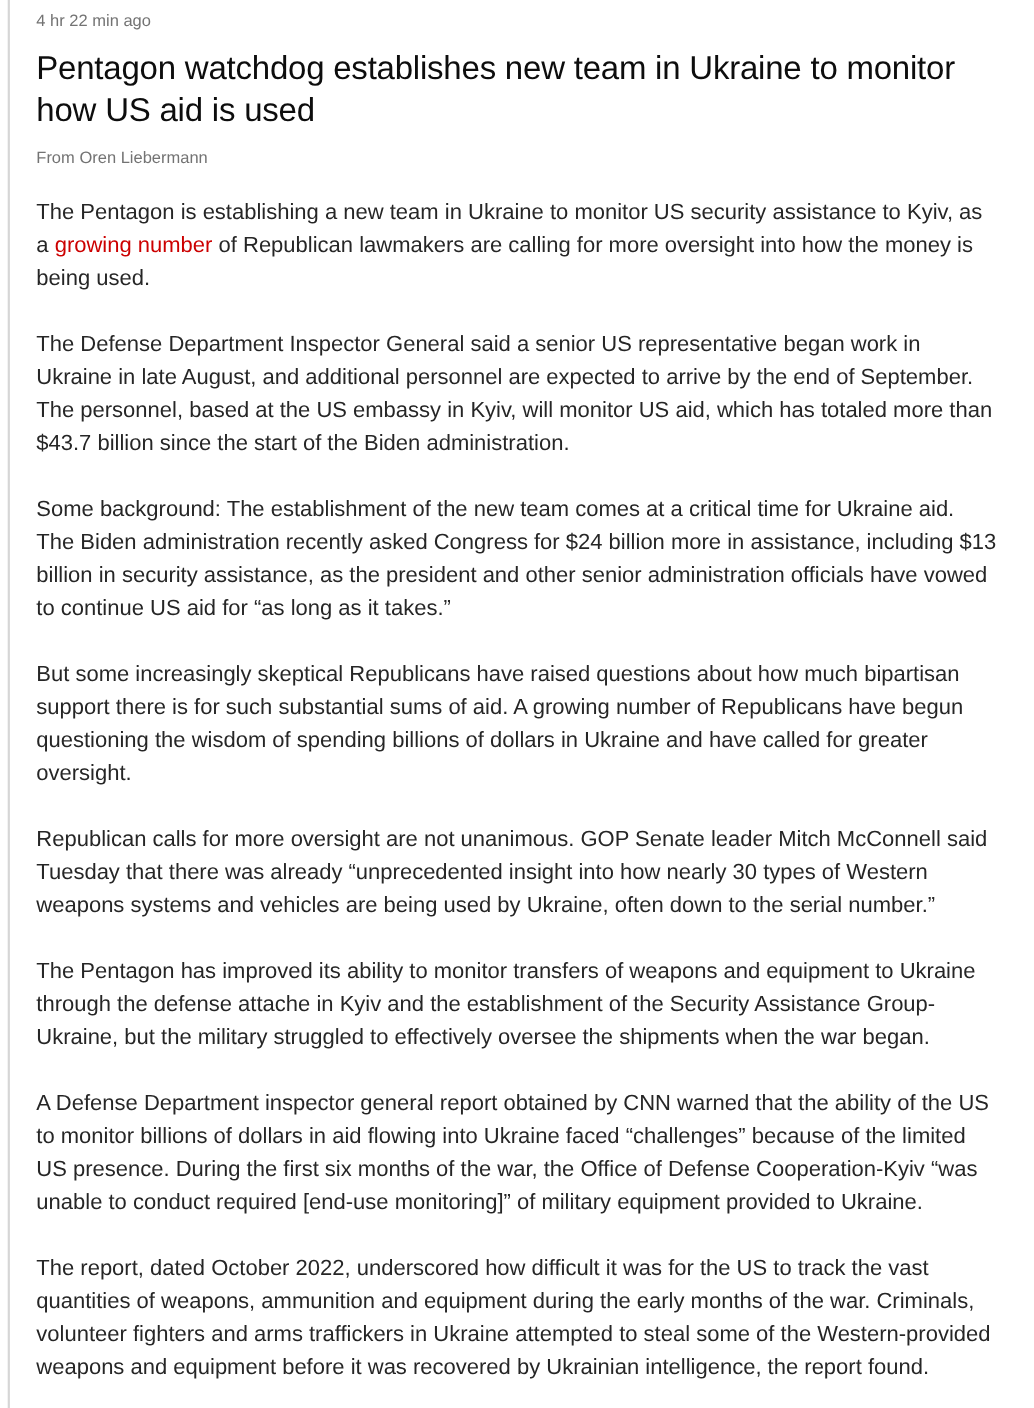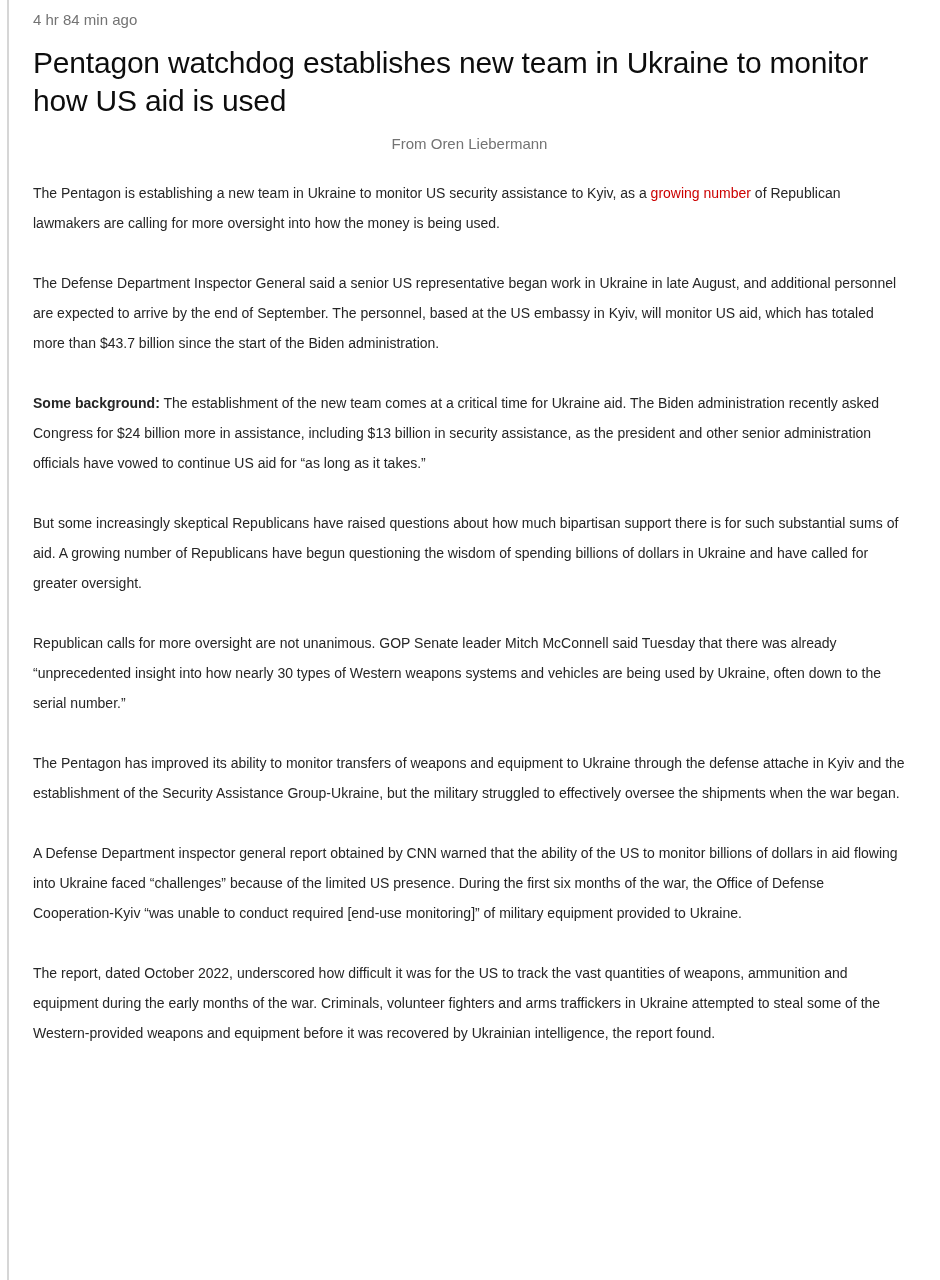--- a/index.html
+++ b/index.html
@@ -43,48 +43,47 @@
     line-height:38px;
     font-weight:400;
     letter-spacing:-0.2px;
     color:var(--headline-text);
   }
   .byline{
     margin-top:14px;
     font-size:15px;
     line-height:20px;
     color:var(--meta-gray);
-    text-align:center;
   }
   .article-body{
     margin-top:22px;
   }
   .article-body p{
-    font-size:14px;
+    font-size:20px;
     line-height:30px;
     color:var(--body-text);
     margin-bottom:30px;
     margin-top:24px;
   }
   .article-body .bold{
-    font-weight:700;
+    font-weight:400;
   }
   .inline-link{
     color:var(--link-red);
     text-decoration:none;
     cursor:pointer;
   }
 </style>
 </head>
 <body>
 
 <div class="page">
   <div class="timeline-line"></div>
   <div class="content">
-    <div class="timestamp">4 hr 84 min ago</div>
+    <div class="timestamp">4 hr 22 min ago</div>
     <h1 class="headline">Pentagon watchdog establishes new team in Ukraine to monitor how US aid is used</h1>
     <div class="byline">From Oren Liebermann</div>
     <div class="article-body" id="article-body">
         <p><span>The Pentagon is establishing a new team in Ukraine to monitor US security assistance to Kyiv, as a </span><a class="inline-link" href="#">growing number</a><span> of Republican lawmakers are calling for more oversight into how the money is being used.</span></p>
         <p><span>The Defense Department Inspector General said a senior US representative began work in Ukraine in late August, and additional personnel are expected to arrive by the end of September. The personnel, based at the US embassy in Kyiv, will monitor US aid, which has totaled more than $43.7 billion since the start of the Biden administration.</span></p>
         <p><span class="bold">Some background:</span><span> The establishment of the new team comes at a critical time for Ukraine aid. The Biden administration recently asked Congress for $24 billion more in assistance, including $13 billion in security assistance, as the president and other senior administration officials have vowed to continue US aid for “as long as it takes.”</span></p>
         <p><span>But some increasingly skeptical Republicans have raised questions about how much bipartisan support there is for such substantial sums of aid. A growing number of Republicans have begun questioning the wisdom of spending billions of dollars in Ukraine and have called for greater oversight.</span></p>
         <p><span>Republican calls for more oversight are not unanimous. GOP Senate leader Mitch McConnell said Tuesday that there was already “unprecedented insight into how nearly 30 types of Western weapons systems and vehicles are being used by Ukraine, often down to the serial number.”</span></p>
         <p><span>The Pentagon has improved its ability to monitor transfers of weapons and equipment to Ukraine through the defense attache in Kyiv and the establishment of the Security Assistance Group-Ukraine, but the military struggled to effectively oversee the shipments when the war began.</span></p>
         <p><span>A Defense Department inspector general report obtained by CNN warned that the ability of the US to monitor billions of dollars in aid flowing into Ukraine faced “challenges” because of the limited US presence. During the first six months of the war, the Office of Defense Cooperation-Kyiv “was unable to conduct required [end-use monitoring]” of military equipment provided to Ukraine.</span></p>

